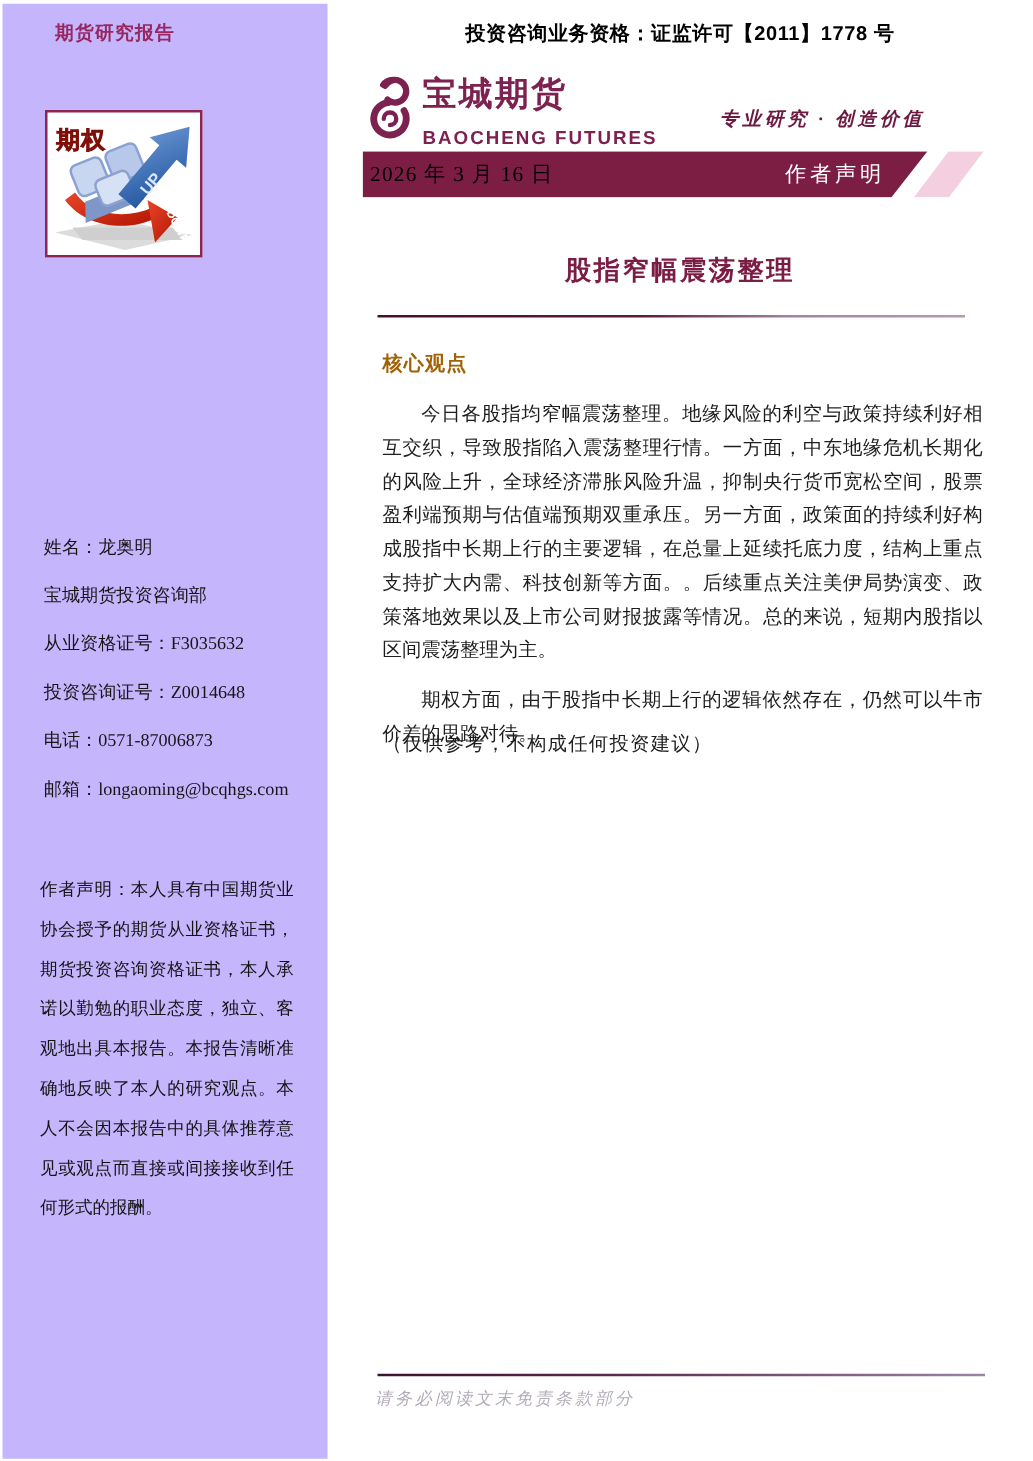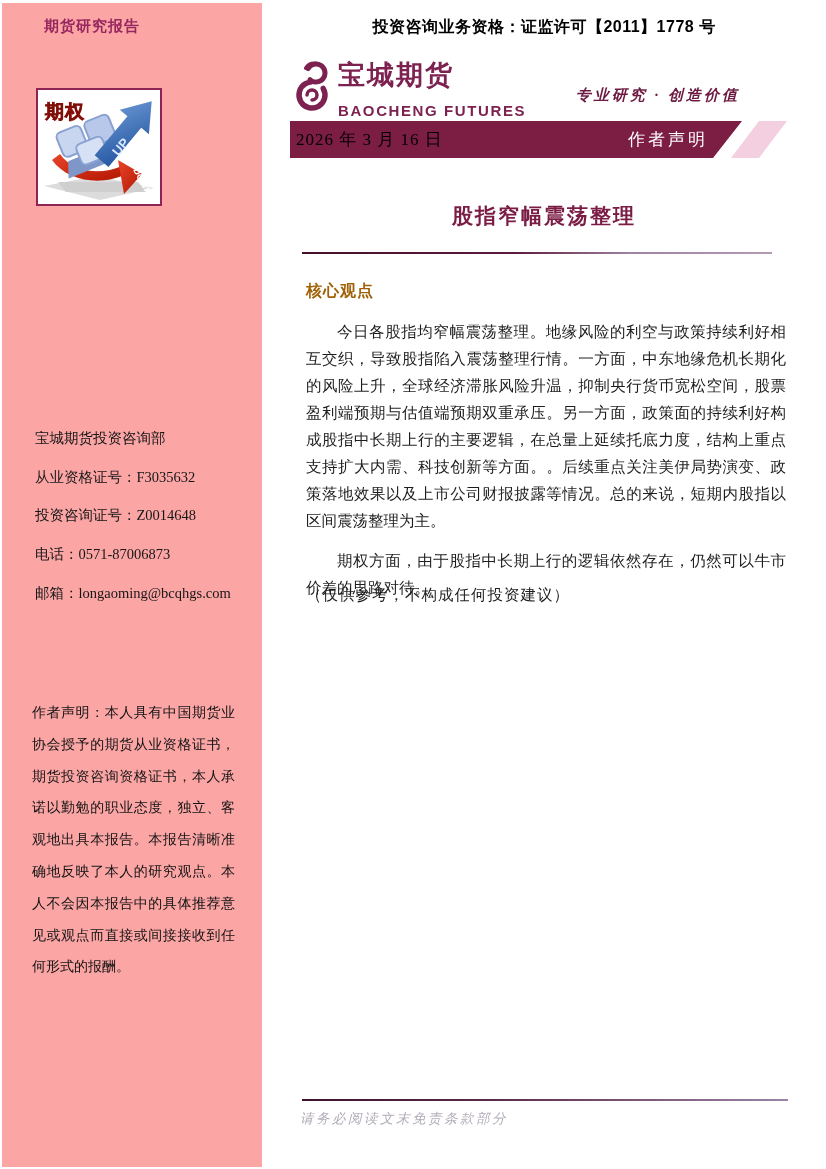--- a/index.html
+++ b/index.html
@@ -4,21 +4,21 @@
 <style>
   * { margin:0; padding:0; box-sizing:border-box; }
   html,body { background:#ffffff; }
   .page {
     position:relative; width:826px; height:1169px; background:#ffffff;
     overflow:hidden; font-family:"Liberation Serif","DejaVu Serif",serif;
   }
   
   .sidebar {
     position:absolute; left:2px; top:3px; width:260px; height:1164px;
-    background:#fca5a5;
+    background:#c4b5fd;
   }
   .sidebar-title {
     position:absolute; left:42px; top:14px;
     font-family:"Liberation Sans","DejaVu Sans",sans-serif;
     font-weight:bold; font-size:15px; letter-spacing:1px; color:#97275f;
   }
   .opt-box {
     position:absolute; left:34px; top:85px; width:126px; height:118px;
     background:#ffffff; border:2px solid #8d2455;
   }
@@ -138,20 +138,21 @@
         <g transform="translate(88,42) rotate(40)">
           <polygon points="0,-40 -19,-13 -9,-13 -9,38 9,38 9,-13 19,-13" fill="url(#bluearrow)"></polygon>
           <text x="-4" y="30" transform="rotate(-90 0 20)" font-size="13" font-weight="bold" fill="#dce8ff" font-family="Liberation Sans, sans-serif">UP</text>
         </g>
 
         <text x="7" y="28" font-size="19" font-weight="bold" fill="#cc1710" stroke="#7e0e08" stroke-width="0.6" letter-spacing="1">期权</text>
       </svg>
     </div>
 
     <div class="contact">
+      <div>姓名：龙奥明</div>
       <div>宝城期货投资咨询部</div>
       <div>从业资格证号：F3035632</div>
       <div>投资咨询证号：Z0014648</div>
       <div>电话：0571-87006873</div>
       <div>邮箱：longaoming@bcqhgs.com</div>
     </div>
 
     <div class="statement">作者声明：本人具有中国期货业协会授予的期货从业资格证书，期货投资咨询资格证书，本人承诺以勤勉的职业态度，独立、客观地出具本报告。本报告清晰准确地反映了本人的研究观点。本人不会因本报告中的具体推荐意见或观点而直接或间接接收到任何形式的报酬。</div>
   </aside>
 

